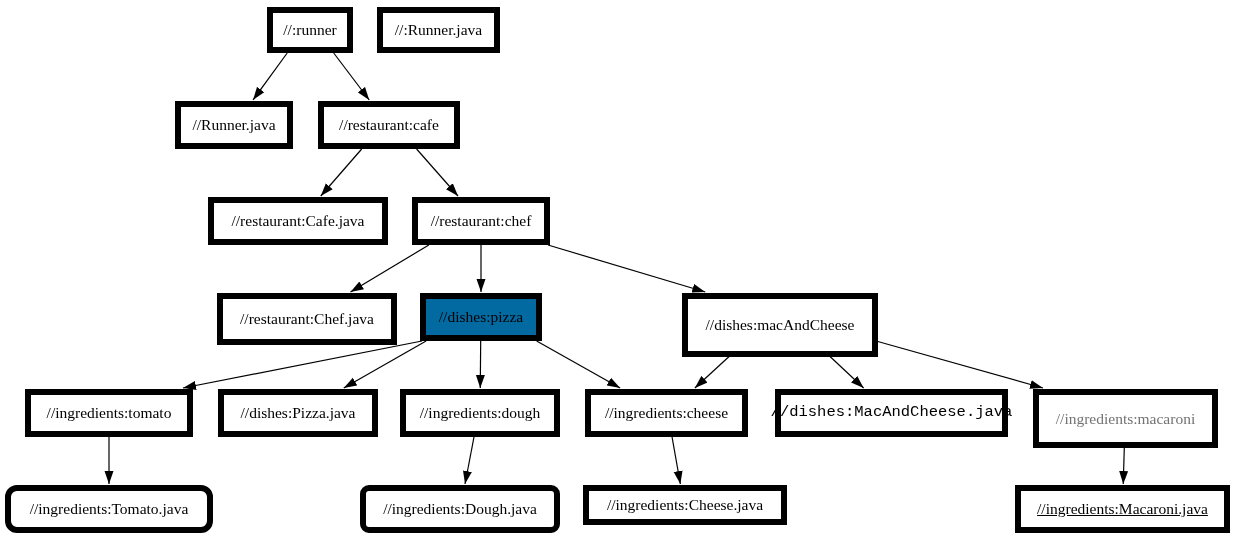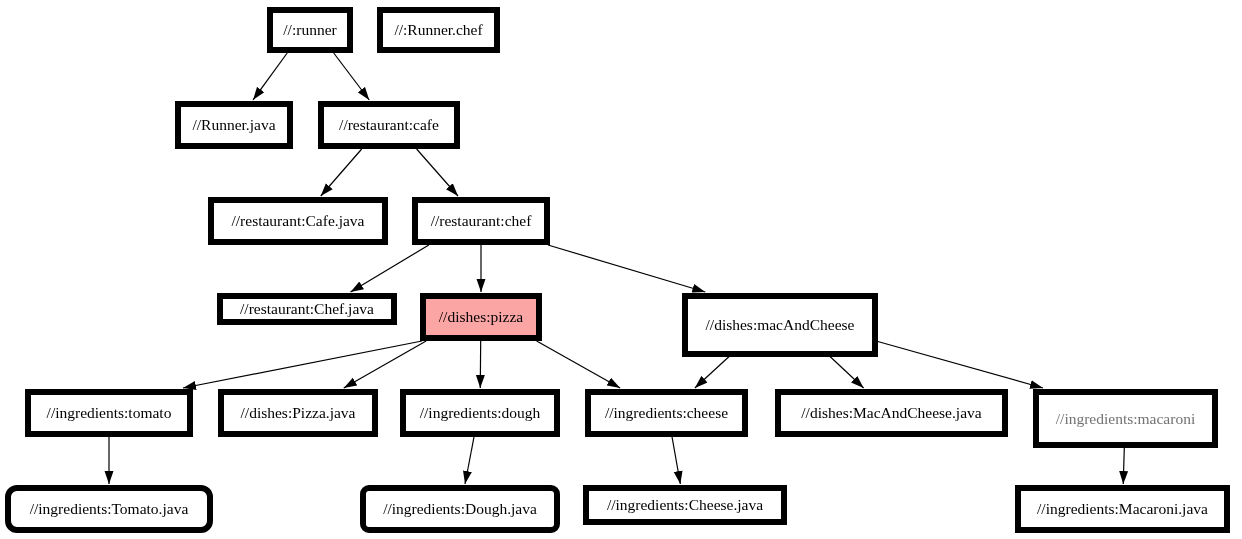--- a/index.html
+++ b/index.html
@@ -59,67 +59,67 @@
         <line x1="474" y1="437" x2="465" y2="484" stroke="#000000" stroke-width="1.2" marker-end="url(#arrowhead)"></line>
         <line x1="672.05" y1="437" x2="680.375" y2="484" stroke="#000000" stroke-width="1.2" marker-end="url(#arrowhead)"></line>
         <line x1="1124.6" y1="437" x2="1123.25" y2="484" stroke="#000000" stroke-width="1.2" marker-end="url(#arrowhead)"></line>
       </g>
   </svg>
   <div id="nodes-layer">
       <div class="node" style="left: 267px; top: 7px; width: 86px; height: 46px; border-color: rgb(0, 0, 0); background: rgb(255, 255, 255); color: rgb(0, 0, 0);">
         <span>//:runner</span>
       </div>
       <div class="node" style="left: 377px; top: 7px; width: 123px; height: 46px; border-color: rgb(0, 0, 0); background: rgb(255, 255, 255); color: rgb(0, 0, 0);">
-        <span>//:Runner.chef</span>
+        <span>//:Runner.java</span>
       </div>
       <div class="node" style="left: 175px; top: 101px; width: 118px; height: 48px; border-color: rgb(0, 0, 0); background: rgb(255, 255, 255); color: rgb(0, 0, 0);">
         <span>//Runner.java</span>
       </div>
       <div class="node" style="left: 318px; top: 101px; width: 142px; height: 48px; border-color: rgb(0, 0, 0); background: rgb(255, 255, 255); color: rgb(0, 0, 0);">
         <span>//restaurant:cafe</span>
       </div>
       <div class="node" style="left: 208px; top: 197px; width: 180px; height: 48px; border-color: rgb(0, 0, 0); background: rgb(255, 255, 255); color: rgb(0, 0, 0);">
         <span>//restaurant:Cafe.java</span>
       </div>
       <div class="node" style="left: 412px; top: 197px; width: 138px; height: 48px; border-color: rgb(0, 0, 0); background: rgb(255, 255, 255); color: rgb(0, 0, 0);">
         <span>//restaurant:chef</span>
       </div>
-      <div class="node" style="left: 217px; top: 293px; width: 180px; height: 32px; border-color: rgb(0, 0, 0); background: rgb(255, 255, 255); color: rgb(0, 0, 0);">
+      <div class="node" style="left: 217px; top: 293px; width: 180px; height: 52px; border-color: rgb(0, 0, 0); background: rgb(255, 255, 255); color: rgb(0, 0, 0);">
         <span>//restaurant:Chef.java</span>
       </div>
-      <div class="node" style="left: 420px; top: 293px; width: 122px; height: 48px; border-color: rgb(0, 0, 0); background: #fca5a5; color: rgb(0, 0, 0); text-align: center;">
+      <div class="node" style="left: 420px; top: 293px; width: 122px; height: 48px; border-color: rgb(0, 0, 0); background: #0369a1; color: rgb(0, 0, 0); text-align: center;">
         <span>//dishes:pizza</span>
       </div>
       <div class="node" style="left: 682px; top: 293px; width: 196px; height: 64px; border-color: rgb(0, 0, 0); background: rgb(255, 255, 255); color: rgb(0, 0, 0);">
         <span>//dishes:macAndCheese</span>
       </div>
       <div class="node" style="left: 25px; top: 389px; width: 168px; height: 48px; border-color: rgb(0, 0, 0); background: rgb(255, 255, 255); color: rgb(0, 0, 0);">
         <span>//ingredients:tomato</span>
       </div>
       <div class="node" style="left: 218px; top: 389px; width: 160px; height: 48px; border-color: rgb(0, 0, 0); background: rgb(255, 255, 255); color: rgb(0, 0, 0);">
         <span>//dishes:Pizza.java</span>
       </div>
       <div class="node" style="left: 400px; top: 389px; width: 160px; height: 48px; border-color: rgb(0, 0, 0); background: rgb(255, 255, 255); color: rgb(0, 0, 0);">
         <span>//ingredients:dough</span>
       </div>
       <div class="node" style="left: 585px; top: 389px; width: 163px; height: 48px; border-color: rgb(0, 0, 0); background: rgb(255, 255, 255); color: rgb(0, 0, 0);">
         <span>//ingredients:cheese</span>
       </div>
-      <div class="node" style="left: 775px; top: 389px; width: 233px; height: 48px; border-color: rgb(0, 0, 0); background: rgb(255, 255, 255); color: rgb(0, 0, 0);">
+      <div class="node" style="left: 775px; top: 389px; width: 233px; height: 48px; border-color: rgb(0, 0, 0); background: rgb(255, 255, 255); color: rgb(0, 0, 0); font-family: Liberation Mono, monospace;">
         <span>//dishes:MacAndCheese.java</span>
       </div>
       <div class="node" style="left: 1033px; top: 389px; width: 185px; height: 59px; border-color: rgb(0, 0, 0); background: rgb(255, 255, 255); color: #737373;">
         <span>//ingredients:macaroni</span>
       </div>
       <div class="node" style="left: 5px; top: 485px; width: 208px; height: 48px; border-color: rgb(0, 0, 0); background: rgb(255, 255, 255); color: rgb(0, 0, 0); border-radius: 12px;">
         <span>//ingredients:Tomato.java</span>
       </div>
       <div class="node" style="left: 360px; top: 485px; width: 200px; height: 48px; border-color: rgb(0, 0, 0); background: rgb(255, 255, 255); color: rgb(0, 0, 0); border-radius: 9px;">
         <span>//ingredients:Dough.java</span>
       </div>
       <div class="node" style="left: 583px; top: 485px; width: 204px; height: 40px; border-color: rgb(0, 0, 0); background: rgb(255, 255, 255); color: rgb(0, 0, 0);">
         <span>//ingredients:Cheese.java</span>
       </div>
-      <div class="node" style="left: 1015px; top: 485px; width: 215px; height: 48px; border-color: rgb(0, 0, 0); background: rgb(255, 255, 255); color: rgb(0, 0, 0);">
+      <div class="node" style="left: 1015px; top: 485px; width: 215px; height: 48px; border-color: rgb(0, 0, 0); background: rgb(255, 255, 255); color: rgb(0, 0, 0); text-decoration: underline;">
         <span>//ingredients:Macaroni.java</span>
       </div>
     </div>
 </div>
 
 </body></html>

